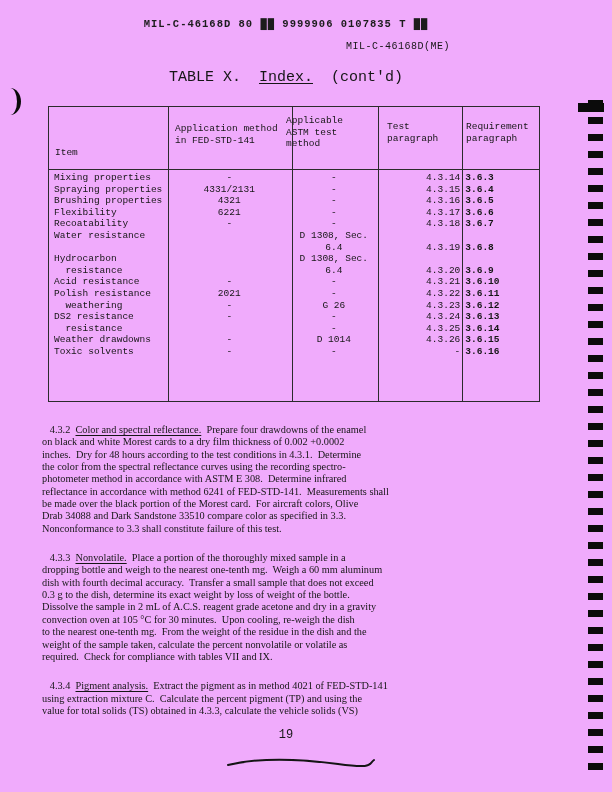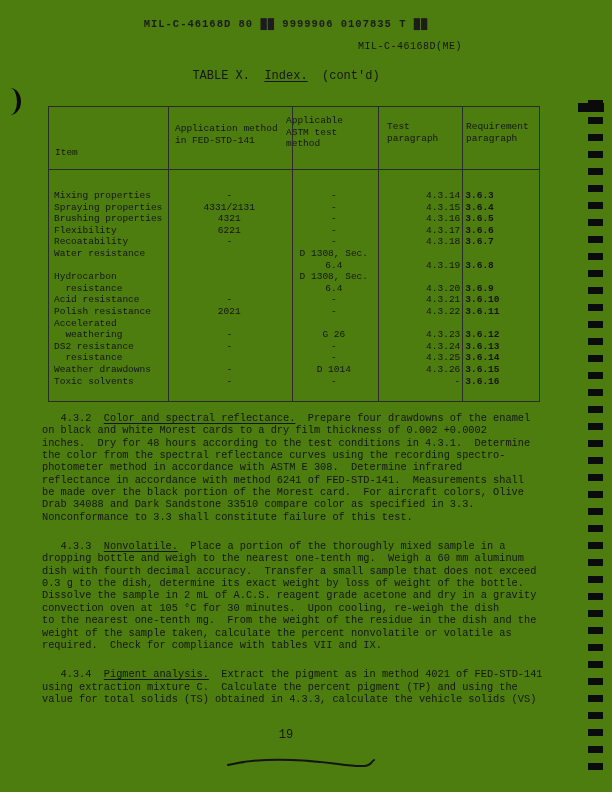--- a/index.html
+++ b/index.html
@@ -1,34 +1,34 @@
 <!DOCTYPE html>
 <html><head>
 <meta charset="utf-8">
 <style>
   html,body{margin:0;padding:0;background:#e8e8e4;}
   .page{
     position:relative;width:612px;height:792px;margin:0 auto;
-    background:#4d7c0f;overflow:hidden;color:#161616;
+    background:#f0abfc;overflow:hidden;color:#161616;
     font-family:"Liberation Mono","DejaVu Sans Mono",monospace;
   }
   .u{text-decoration:underline;text-underline-offset:2px;}
 
   
   .scan-line{
     position:absolute;top:18px;left:0;right:40px;text-align:center;
     font-size:10.5px;font-weight:bold;letter-spacing:1px;color:#1c1c1c;
     white-space:pre;
   }
   .doc-id{
-    position:absolute;top:41px;left:346px;font-size:10px;letter-spacing:.5px;margin-left:12px;
+    position:absolute;top:41px;left:346px;font-size:10px;letter-spacing:.5px;
   }
   .caption{
     position:absolute;top:69px;left:0;right:40px;text-align:center;
-    font-size:12px;white-space:pre;
+    font-size:15px;white-space:pre;
   }
 
   
   .left-mark{
     position:absolute;left:7px;top:88px;width:10px;height:27px;
     border-right:4px solid #0a0a0a;
     border-radius:0 12px 12px 0 / 0 15px 15px 0;
   }
   .edge-marks{
     position:absolute;left:588px;top:100px;width:15px;height:676px;
@@ -47,35 +47,35 @@
   .thead{position:relative;height:62px;}
   .thead .h{position:absolute;white-space:pre-line;line-height:11.5px;}
   .h-item{left:6px;top:40px;}
   .h-app{left:126px;top:16px;}
   .h-astm{left:237px;top:8px;}
   .h-test{left:338px;top:14px;}
   .h-req{left:417px;top:14px;}
   .hline{position:absolute;left:0;right:0;top:62px;height:0;border-top:1.2px solid #2b2b2b;}
   .vline{position:absolute;top:0;bottom:0;width:0;border-left:1.1px solid #2b2b2b;}
   .v1{left:119px;} .v2{left:243px;} .v3{left:329px;} .v4{left:413px;}
-  .tbody{padding-top:21px;}
+  .tbody{padding-top:3px;}
   .tline{display:flex;height:11.6px;line-height:11.6px;}
   .tline .c{box-sizing:border-box;white-space:pre;overflow:hidden;}
   .c1{width:119px;padding-left:5px;}
   .c2{width:124px;text-align:center;}
   .c3{width:86px;text-align:center;}
   .c4{width:84px;padding-left:9px;text-align:right;}
   .c5{width:79px;padding-left:5px;font-weight:bold;}
 
   
   .paras{
     position:absolute;left:42px;top:412px;width:534px;
     font-size:10.3px;line-height:12.35px;
   }
-  .para{margin:0 0 17px 0;white-space:pre-wrap;}
+  .para{margin:12px 0 17px 0;white-space:pre-wrap;font-family:Liberation Serif, serif;}
   .page-number{
     position:absolute;top:728px;left:0;right:40px;text-align:center;font-size:12px;
   }
 </style>
 </head>
 <body>
 
 <div class="page">
 
   <div class="scan-line">MIL-C-46168D 80 ██ 9999906 0107835 T ██</div>
@@ -188,27 +188,20 @@
     </div>
 
     <div class="tline">
       <span class="c c1">Polish resistance</span>
       <span class="c c2">2021</span>
       <span class="c c3">-</span>
       <span class="c c4">4.3.22</span>
       <span class="c c5">3.6.11</span>
     </div>
 
-    <div class="tline">
-      <span class="c c1">Accelerated</span>
-      <span class="c c2"></span>
-      <span class="c c3"></span>
-      <span class="c c4"></span>
-      <span class="c c5"></span>
-    </div>
 
     <div class="tline">
       <span class="c c1">  weathering</span>
       <span class="c c2">-</span>
       <span class="c c3">G 26</span>
       <span class="c c4">4.3.23</span>
       <span class="c c5">3.6.12</span>
     </div>
 
     <div class="tline">

